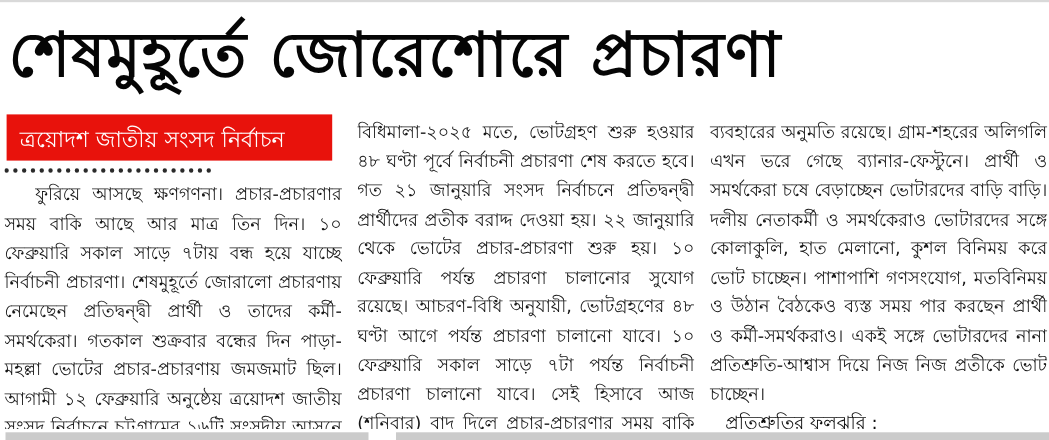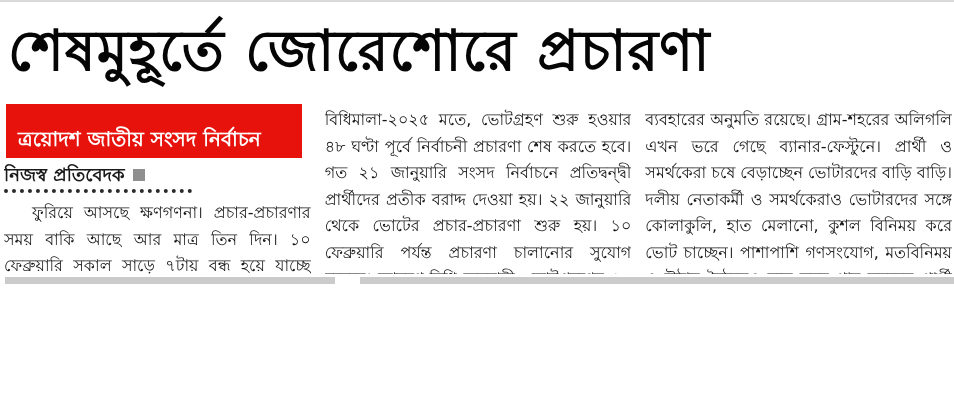--- a/index.html
+++ b/index.html
@@ -1,19 +1,19 @@
 <!DOCTYPE html>
 <html lang="bn"><head>
 <meta charset="utf-8">
 <style>
   * { margin:0; padding:0; box-sizing:border-box; }
   html,body { background:#ffffff; }
   .page {
     position:relative;
-    width:954px; height:284px;
+    width:954px; height:400px;
     background:#ffffff;
     overflow:hidden;
     font-family:"DejaVu Sans", sans-serif;
     color:#141414;
     border-top:2px solid #d9d9d9;
   }
   .headline {
     position:absolute; top:0px; left:8px; right:4px; height:98px;
     font-family:"DejaVu Serif","Liberation Serif", serif;
     font-weight:700;
@@ -26,24 +26,24 @@
   }
   .content {
     position:absolute; top:100px; left:4px; right:2px; bottom:10px;
     display:flex; gap:14px;
   }
   .col { flex:1 1 0; overflow:hidden; }
   .kicker {
     display:inline-block;
     background:#e8120c;
     color:#ffffff;
-    font-weight:700;
+    font-weight:400;
     font-size:20px;
     line-height:26px;
-    padding:22px 12px 6px 12px;
+    padding:10px 12px 6px 12px;
     margin:2px 0 5px 2px;
     min-width:296px;
   }
   .byline {
     font-size:18px; font-weight:700; color:#1a1a1a;
     line-height:24px; display:flex; align-items:center; gap:8px;
   }
   .byline-square {
     display:inline-block; width:12px; height:12px; background:#8f8f8f;
   }
@@ -76,24 +76,20 @@
 <body>
 
 <div class="page">
 
   <h1 class="headline">শেষমুহূর্তে জোরেশোরে প্রচারণা</h1>
 
   <div class="content">
 
     <div class="col">
       <div class="kicker">ত্রয়োদশ জাতীয় সংসদ নির্বাচন</div>
-      <div class="byline">
-        <span>নিজস্ব প্রতিবেদক</span>
-        <span class="byline-square"></span>
-      </div>
       <div class="dotted-rule"></div>
       <p class="bodytext indent">ফুরিয়ে আসছে ক্ষণগণনা। প্রচার-প্রচারণার সময় বাকি আছে আর মাত্র তিন দিন। ১০ ফেব্রুয়ারি সকাল সাড়ে ৭টায় বন্ধ হয়ে যাচ্ছে নির্বাচনী প্রচারণা। শেষমুহূর্তে জোরালো প্রচারণায় নেমেছেন প্রতিদ্বন্দ্বী প্রার্থী ও তাদের কর্মী-সমর্থকেরা। গতকাল শুক্রবার বন্ধের দিন পাড়া-মহল্লা ভোটের প্রচার-প্রচারণায় জমজমাট ছিল। আগামী ১২ ফেব্রুয়ারি অনুষ্ঠেয় ত্রয়োদশ জাতীয় সংসদ নির্বাচনে চট্টগ্রামের ১৬টি সংসদীয় আসনে ১১৫ জন প্রার্থী রয়েছেন। বিএনপি, জামায়াতে ইসলামী, এনসিপি, ইসলামী আন্দোলনসহ ২৫টি রাজনৈতিক দলের প্রার্থী রয়েছে। জাতীয় সংসদ নির্বাচন আচরণ</p>
     </div>
 
     <div class="col">
       <p class="bodytext" style="margin-top:5px;">বিধিমালা-২০২৫ মতে, ভোটগ্রহণ শুরু হওয়ার ৪৮ ঘণ্টা পূর্বে নির্বাচনী প্রচারণা শেষ করতে হবে। গত ২১ জানুয়ারি সংসদ নির্বাচনে প্রতিদ্বন্দ্বী প্রার্থীদের প্রতীক বরাদ্দ দেওয়া হয়। ২২ জানুয়ারি থেকে ভোটের প্রচার-প্রচারণা শুরু হয়। ১০ ফেব্রুয়ারি পর্যন্ত প্রচারণা চালানোর সুযোগ রয়েছে। আচরণ-বিধি অনুযায়ী, ভোটগ্রহণের ৪৮ ঘণ্টা আগে পর্যন্ত প্রচারণা চালানো যাবে। ১০ ফেব্রুয়ারি সকাল সাড়ে ৭টা পর্যন্ত নির্বাচনী প্রচারণা চালানো যাবে। সেই হিসাবে আজ (শনিবার) বাদ দিলে প্রচার-প্রচারণার সময় বাকি রয়েছে আর দুই দিন। এবারের নির্বাচনে পোস্টার ব্যবহার নিষিদ্ধ করা হয়েছে। প্রার্থীরাও নির্বাচনী আইন মেনে পোস্টার সাঁটানো থেকে বিরত রয়েছে। পোস্টার না থাকলেও লিফলেট, ব্যানার, ফেস্টুন, ডিজিটাল ব্যানার</p>
     </div>
 
     <div class="col">
       <p class="bodytext" style="margin-top:5px;">ব্যবহারের অনুমতি রয়েছে। গ্রাম-শহরের অলিগলি এখন ভরে গেছে ব্যানার-ফেস্টুনে। প্রার্থী ও সমর্থকেরা চষে বেড়াচ্ছেন ভোটারদের বাড়ি বাড়ি। দলীয় নেতাকর্মী ও সমর্থকেরাও ভোটারদের সঙ্গে কোলাকুলি, হাত মেলানো, কুশল বিনিময় করে ভোট চাচ্ছেন। পাশাপাশি গণসংযোগ, মতবিনিময় ও উঠান বৈঠকেও ব্যস্ত সময় পার করছেন প্রার্থী ও কর্মী-সমর্থকরাও। একই সঙ্গে ভোটারদের নানা প্রতিশ্রুতি-আশ্বাস দিয়ে নিজ নিজ প্রতীকে ভোট চাচ্ছেন।</p>

